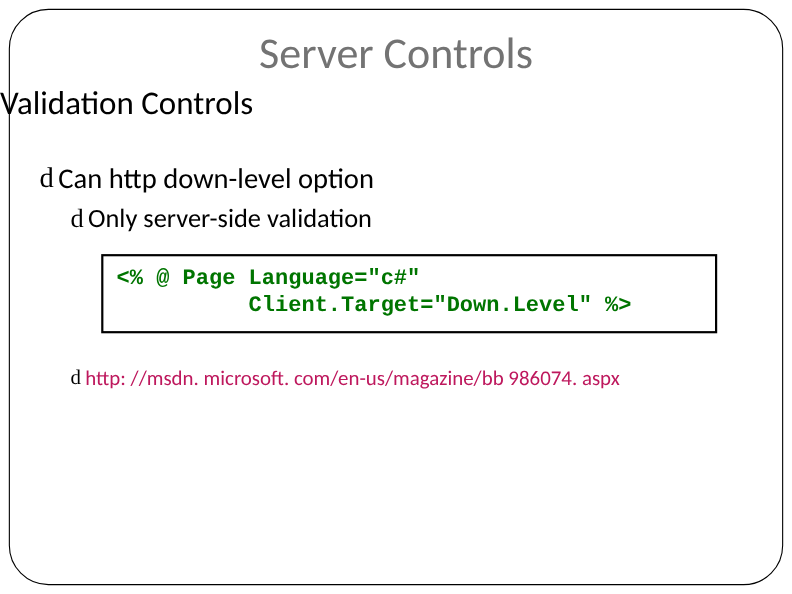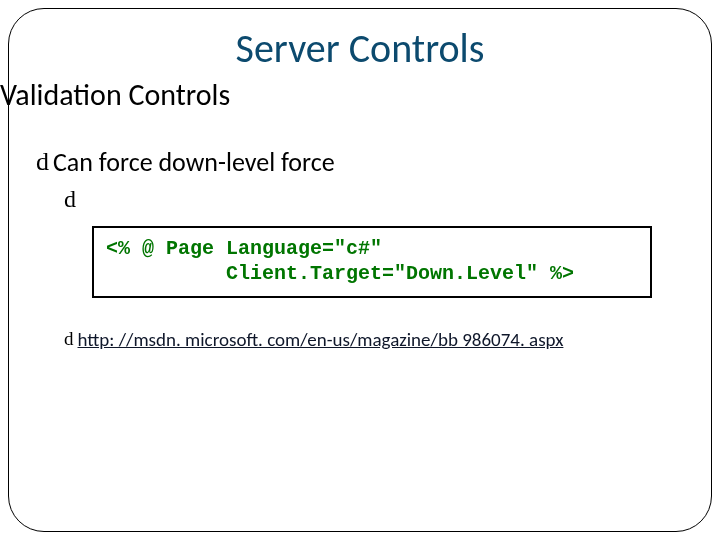--- a/index.html
+++ b/index.html
@@ -15,21 +15,21 @@
     top: 8px; left: 8px; right: 8px; bottom: 8px;
     border: 1.5px solid #000;
     border-radius: 36px;
   }
   .title {
     position: absolute;
     top: 24px;
     left: 0; right: 0;
     text-align: center;
     font-size: 40px;
-    color: #0c4a6e;
+    color: #737373;
     font-weight: 400;
   }
   .subtitle {
     position: absolute;
     top: 76px;
     left: 0; right: 0;
     text-align: left;
     font-size: 30px;
     color: #000;
     font-weight: 400;
@@ -81,42 +81,42 @@
   }
   .codeline {
     font-family: "Courier New", monospace;
     font-size: 20px;
     font-weight: bold;
     color: #007500;
     white-space: pre;
     line-height: 1.25;
   }
   .link-text {
-    text-decoration: underline;
-    color: #0f172a;
+    color: #be185d;
   }
 </style>
 </head>
 <body>
 
 <div class="slide">
   <div class="frame"></div>
 
   <div class="title">Server Controls</div>
   <div class="subtitle">Validation Controls</div>
 
   <div class="body">
 
     <div class="bullet-1">
       <span class="bullet-glyph">d</span>
-      <span>Can force down-level force</span>
+      <span>Can http down-level option</span>
     </div>
 
     <div class="bullet-2">
       <span class="bullet-glyph">d</span>
+      <span>Only server-side validation</span>
     </div>
 
     <div class="codebox">
       <div class="codeline">&lt;% @ Page Language="c#"</div>
       <div class="codeline">          Client.Target="Down.Level" %&gt;</div>
     </div>
 
     <div class="bullet-link">
       <span class="bullet-glyph">d</span>
       <span class="link-text">http: //msdn. microsoft. com/en-us/magazine/bb 986074. aspx</span>

